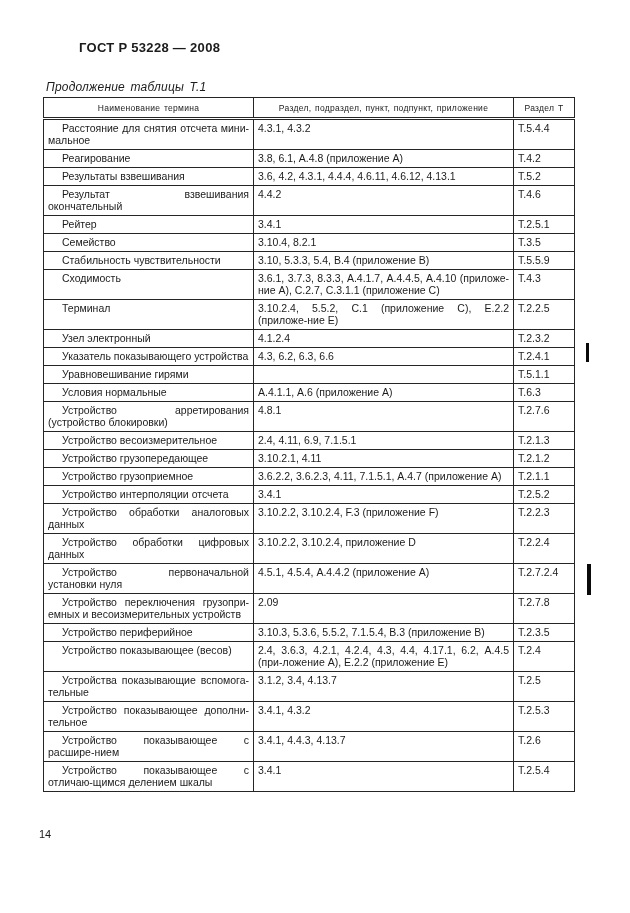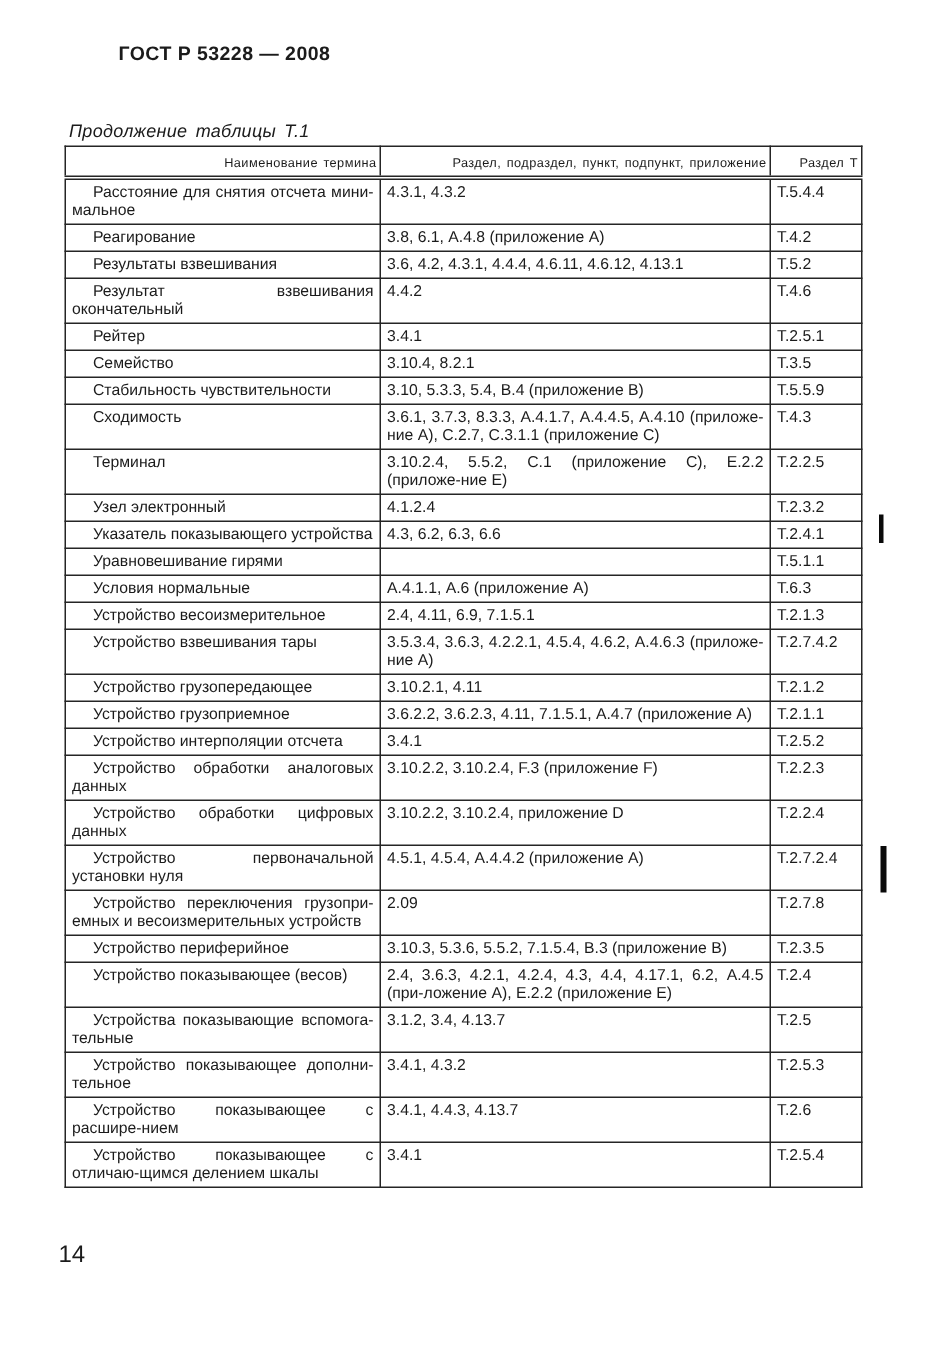--- a/index.html
+++ b/index.html
@@ -11,21 +11,21 @@
     -webkit-font-smoothing: antialiased;
   }
   .page {
     position: relative;
     width: 630px; height: 913px;
     background: #fff;
     overflow: hidden;
   }
   .doc-title {
     position: absolute;
-    left: 47px; top: 28px;
+    left: 47px; top: 40px;
     font-size: 13px;
     font-weight: bold;
     letter-spacing: 0.3px;
     white-space: nowrap;
     padding-left: 32px;
   }
   .table-caption {
     position: absolute;
     left: 46px; top: 80px;
     font-style: italic;
@@ -45,21 +45,21 @@
   table.terms col.c2 { width: 260px; }
   table.terms col.c3 { width: 61px; }
   table.terms th, table.terms td {
     border: 1px solid #252525;
     vertical-align: top;
     font-weight: normal;
   }
   table.terms th {
     font-size: 8.5px;
     line-height: 10px;
-    text-align: right;
+    text-align: center;
     padding: 5px 2px 4px 2px;
     letter-spacing: 0.3px;
     word-spacing: 1px;
     border-bottom: 3px double #252525;
   }
   table.terms td {
     font-size: 10.5px;
     line-height: 12px;
     padding: 2px 4px 3px 4px;
   }
@@ -76,21 +76,21 @@
     padding-right: 5px;
   }
   td.section-cell {
     padding-left: 7px;
     white-space: nowrap;
     margin-left: 44px;
   }
   .page-number {
     position: absolute;
     left: 39px; top: 828px;
-    font-size: 16px;
+    font-size: 11px;
   }
   .scan-artifact {
     position: absolute;
     background: #0a0a0a;
   }
   .scan-artifact.a1 { left: 586px; top: 343px; width: 3px; height: 19px; }
   .scan-artifact.a2 { left: 587px; top: 564px; width: 4px; height: 31px; }
 </style>
 </head>
 <body>
@@ -187,32 +187,32 @@
     <td class="refs-cell"></td>
     <td class="section-cell">Т.5.1.1</td>
   </tr>
 
   <tr>
     <td class="term-cell">Условия нормальные</td>
     <td class="refs-cell">А.4.1.1, А.6 (приложение А)</td>
     <td class="section-cell">Т.6.3</td>
   </tr>
 
+  <tr>
+    <td class="term-cell">Устройство арретирования (устройство блокировки)</td>
+    <td class="refs-cell">4.8.1</td>
+    <td class="section-cell">Т.2.7.6</td>
+  </tr>
 
   <tr>
     <td class="term-cell">Устройство весоизмерительное</td>
     <td class="refs-cell">2.4, 4.11, 6.9, 7.1.5.1</td>
     <td class="section-cell">Т.2.1.3</td>
   </tr>
 
-  <tr>
-    <td class="term-cell">Устройство взвешивания тары</td>
-    <td class="refs-cell">3.5.3.4, 3.6.3, 4.2.2.1, 4.5.4, 4.6.2, А.4.6.3 (приложе-ние А)</td>
-    <td class="section-cell">Т.2.7.4.2</td>
-  </tr>
 
   <tr>
     <td class="term-cell">Устройство грузопередающее</td>
     <td class="refs-cell">3.10.2.1, 4.11</td>
     <td class="section-cell">Т.2.1.2</td>
   </tr>
 
   <tr>
     <td class="term-cell">Устройство грузоприемное</td>
     <td class="refs-cell">3.6.2.2, 3.6.2.3, 4.11, 7.1.5.1, А.4.7 (приложение А)</td>

